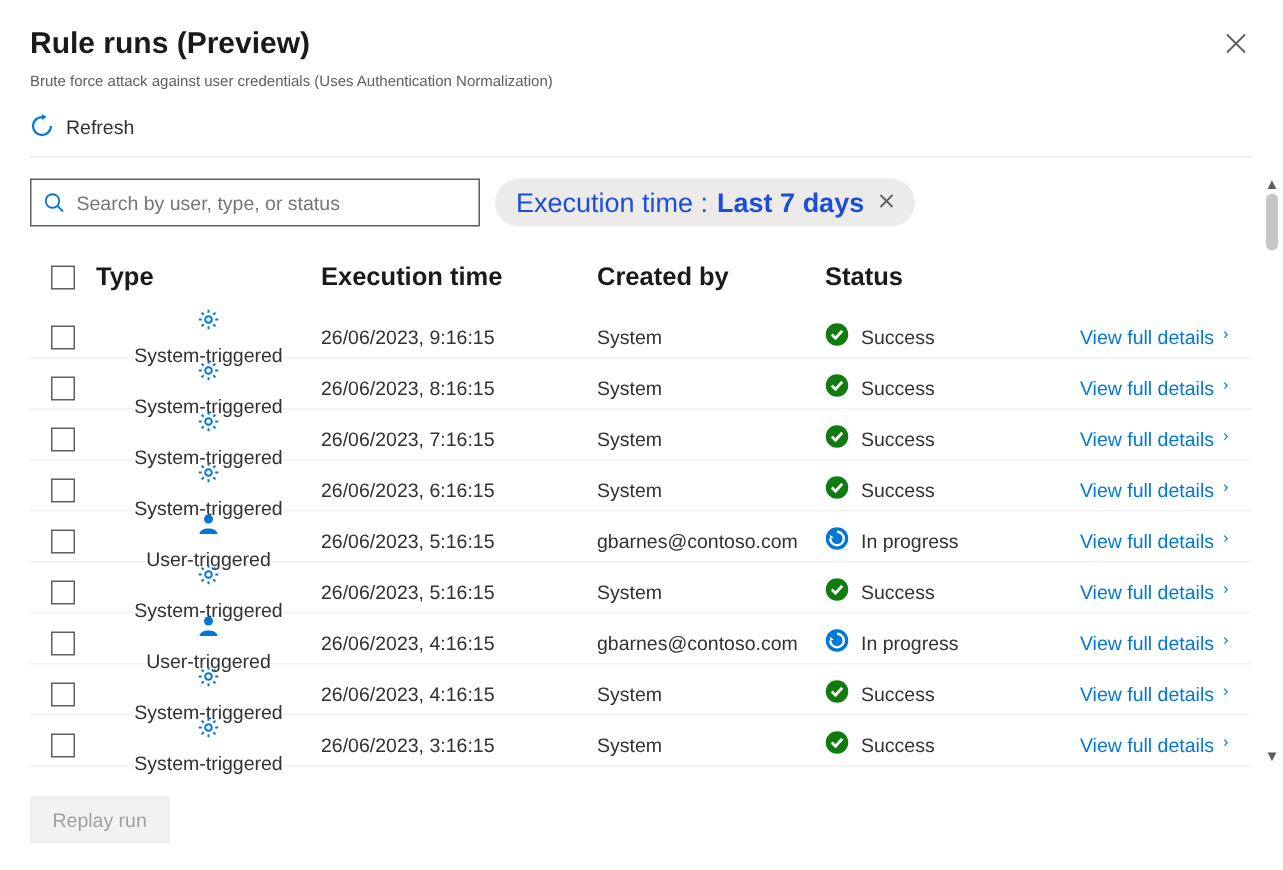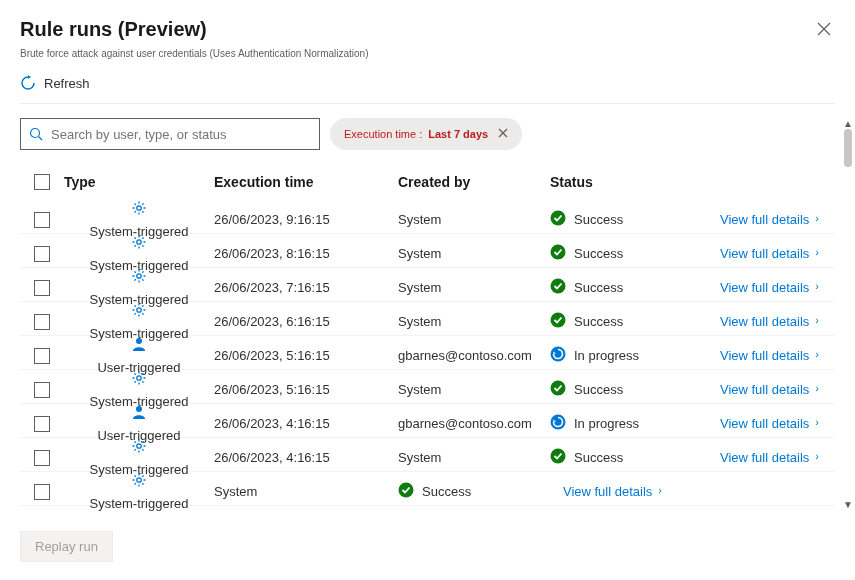--- a/index.html
+++ b/index.html
@@ -23,28 +23,28 @@
     .filters-row { margin-top: 14px; display: flex; align-items: center; gap: 10px; }
     .search-box {
       display: flex; align-items: center; border: 1px solid #605e5c;
       height: 32px; width: 300px; padding: 0 8px; font-size: 13px;
     }
     .search-box input {
       border: none; outline: none; flex: 1; font-size: 13px; margin-left: 8px; color: #323130;
     }
     .chip {
       display: inline-flex; align-items: center; gap: 6px; height: 32px; padding: 0 14px;
-      border-radius: 16px; background: #edebe9; font-size: 11px; color: #b91c1c; cursor: pointer;
+      border-radius: 16px; background: #edebe9; font-size: 18px; color: #1d4ed8; cursor: pointer;
     }
     .chip-filter { background: #fff; border: 1px solid #e1dfdd; }
     .chip .bold { font-weight: 600; }
     .chip-x { color: #605e5c; font-size: 12px; padding-left: 4px; cursor: pointer; }
     .table-wrap { margin-top: 20px; flex: 1; overflow: hidden; position: relative; }
     .thead, .trow { display: grid; grid-template-columns: 44px 150px 184px 152px 128px 1fr; align-items: center; }
-    .thead { font-weight: 600; font-size: 14px; color: #1b1a19; padding: 4px 0 10px 0; }
+    .thead { font-weight: 600; font-size: 17px; color: #1b1a19; padding: 4px 0 10px 0; }
     .trow { height: 34px; border-bottom: 1px solid #f3f2f1; font-size: 13px; }
     .cb { width: 16px; height: 16px; border: 1px solid #605e5c; margin: 0 auto; background: #fff; }
     .type-cell { display: flex; align-items: center; gap: 8px; flex-direction: column; }
     .status-cell { display: flex; align-items: center; gap: 8px; }
     .link { color: #0078d4; cursor: pointer; display: inline-flex; align-items: flex-start; justify-content: flex-end; padding-right: 16px; }
     .chev { margin-left: 6px; font-size: 11px; color: #0078d4; }
     .footer { padding: 12px 0 18px 0; }
     .replay-btn {
       display: inline-block; padding: 7px 14px; background: #f3f2f1; color: #a19f9d;
       border: 1px solid #edebe9; font-size: 13px; cursor: not-allowed;
@@ -319,20 +319,21 @@
           </div>
           <div class="type-cell">
             <span class="icon-gear">
               <svg width="16" height="16" viewBox="0 0 16 16">
                 <circle cx="8" cy="8" r="2.2" fill="none" stroke="#0078d4" stroke-width="1.3"></circle>
                 <path d="M8 1.5v2 M8 12.5v2 M1.5 8h2 M12.5 8h2 M3.4 3.4l1.4 1.4 M11.2 11.2l1.4 1.4 M12.6 3.4l-1.4 1.4 M4.8 11.2l-1.4 1.4" stroke="#0078d4" stroke-width="1.3"></path>
               </svg>
             </span>
             <span>System-triggered</span>
           </div>
+          <div>26/06/2023, 3:16:15</div>
           <div>System</div>
           <div class="status-cell">
             <span><svg width="16" height="16" viewBox="0 0 16 16">
                 <circle cx="8" cy="8" r="7.5" fill="#107c10"></circle>
                 <path d="M4.5 8 L7 10.5 L11.5 5.5" stroke="#fff" stroke-width="1.8" fill="none"></path>
               </svg></span>
             <span>Success</span>
           </div>
           <div class="link">View full details<span class="chev">›</span></div>
         </div>

